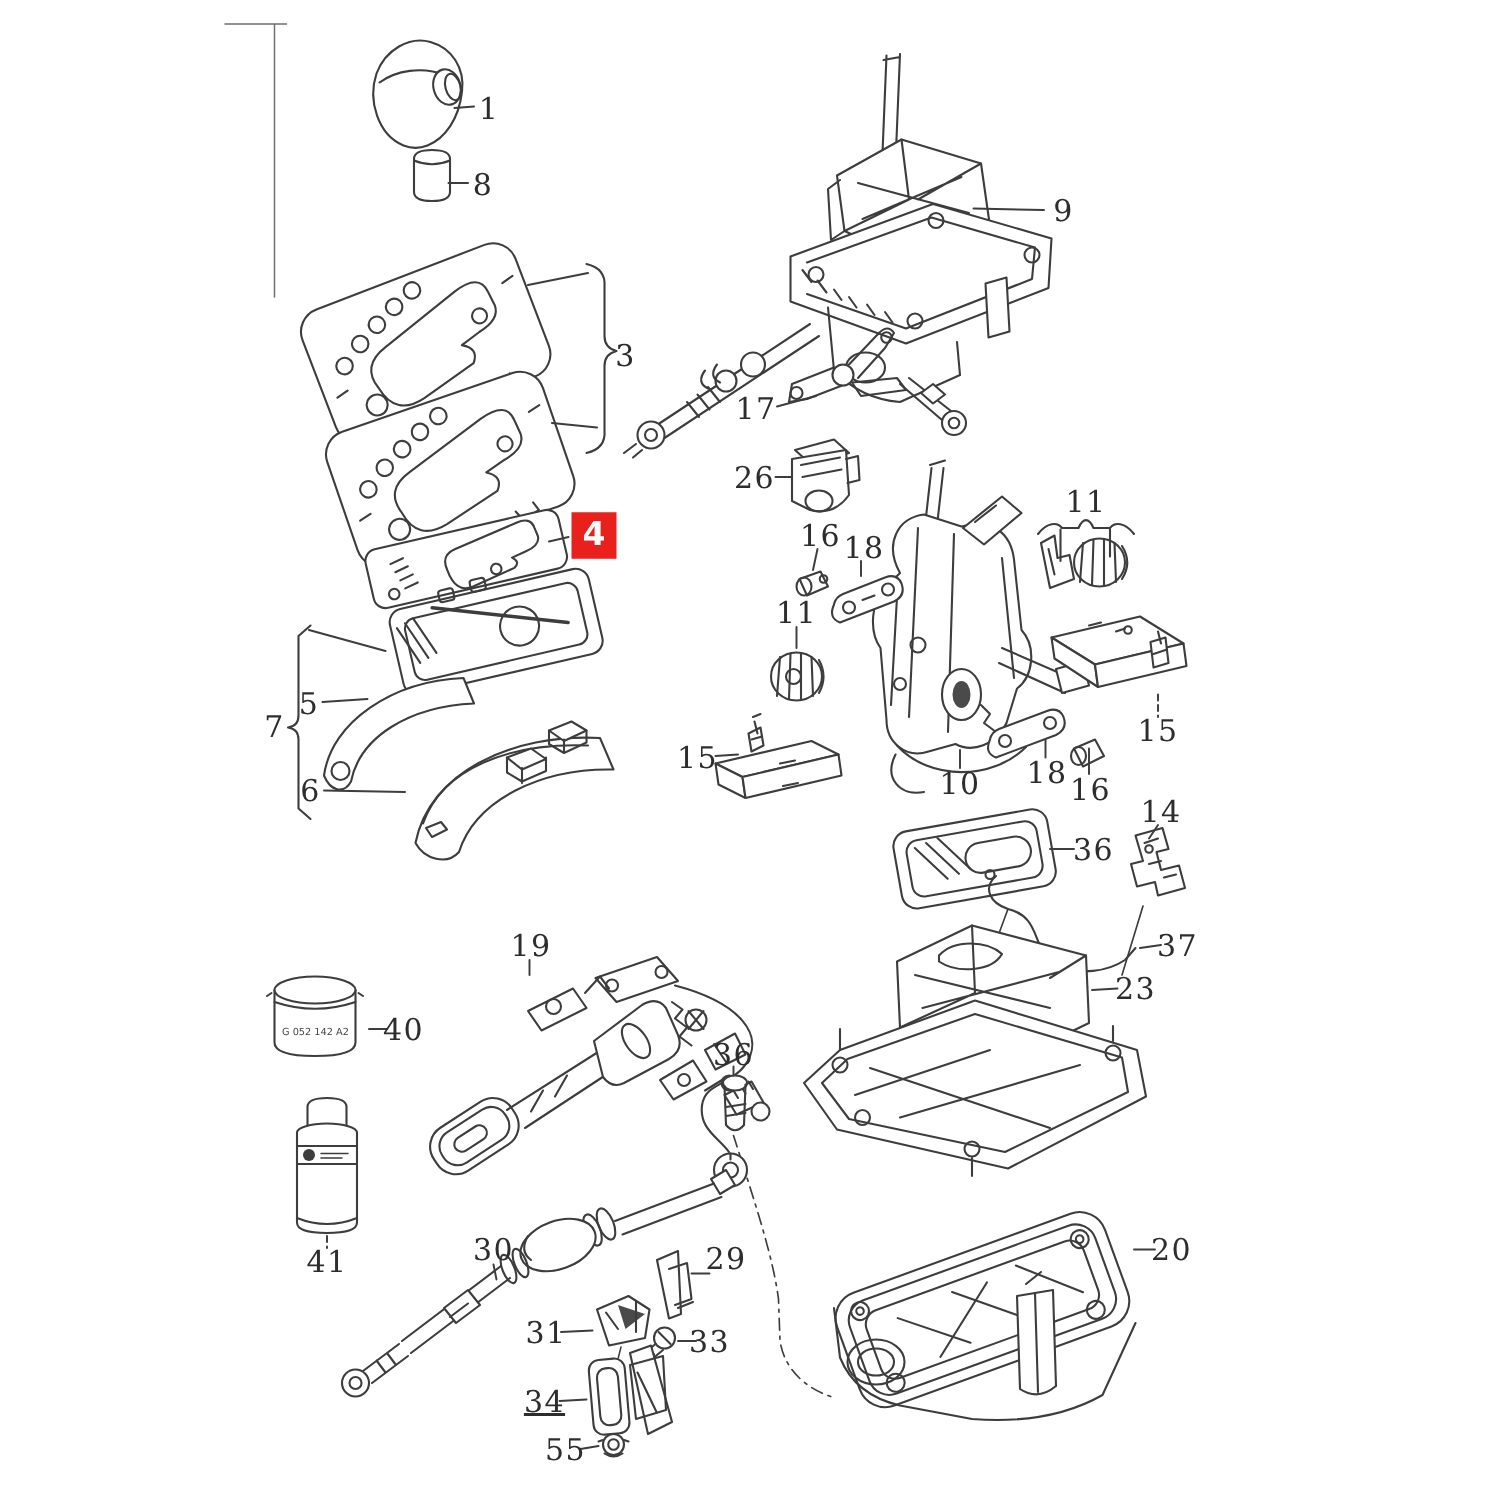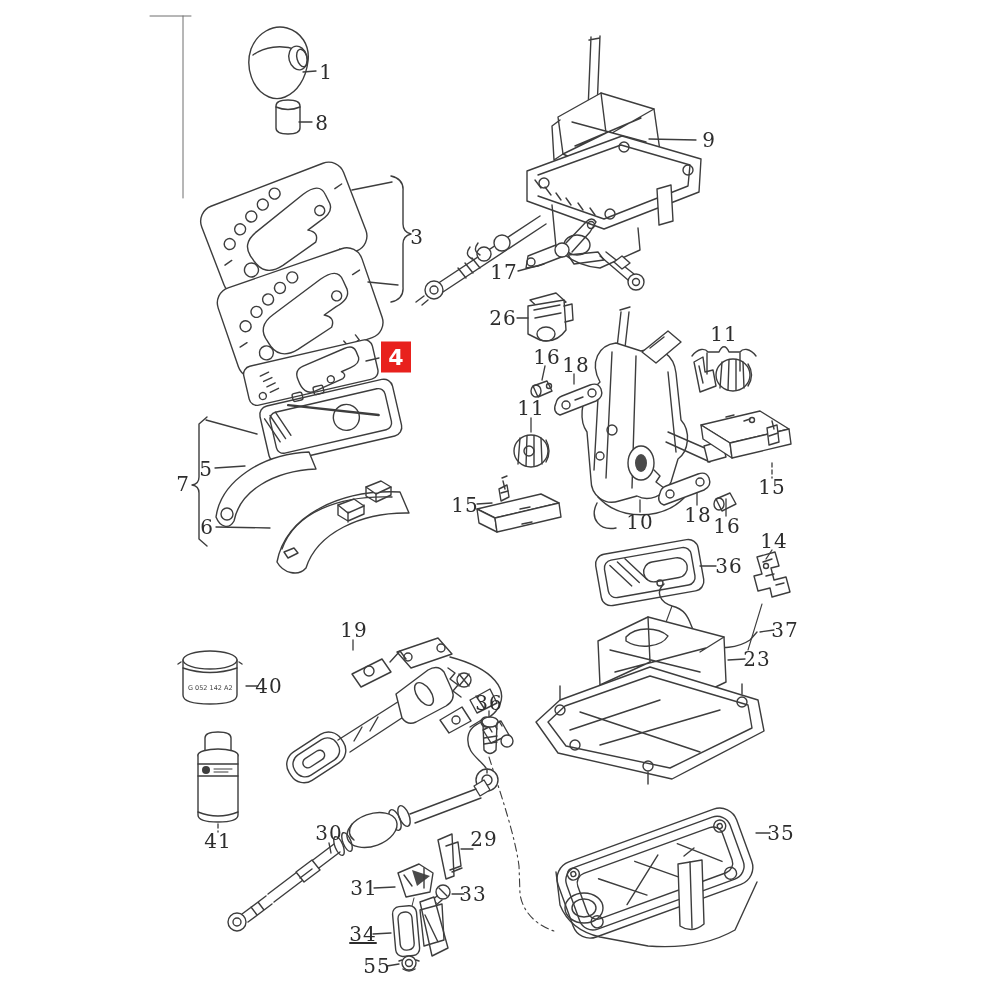--- a/index.html
+++ b/index.html
@@ -460,16 +460,16 @@
       <div class="callout" style="left: 354px; top: 630px;">19</div>
       <div class="callout" style="left: 269px; top: 686px;">40</div>
       <div class="callout" style="left: 218px; top: 841px;">41</div>
       <div class="callout" style="left: 489px; top: 703px;">36</div>
       <div class="callout" style="left: 329px; top: 833px;">30</div>
       <div class="callout" style="left: 484px; top: 839px; text-align: right;">29</div>
       <div class="callout" style="left: 364px; top: 888px;">31</div>
       <div class="callout" style="left: 473px; top: 894px;">33</div>
       <div class="callout" style="left: 363px; top: 934px; text-decoration: underline;">34</div>
       <div class="callout" style="left: 377px; top: 966px;">55</div>
-      <div class="callout" style="left: 781px; top: 833px;">35</div>
+      <div class="callout" style="left: 781px; top: 833px;">20</div>
     </div>
 
 </div>
 
 </body></html>

